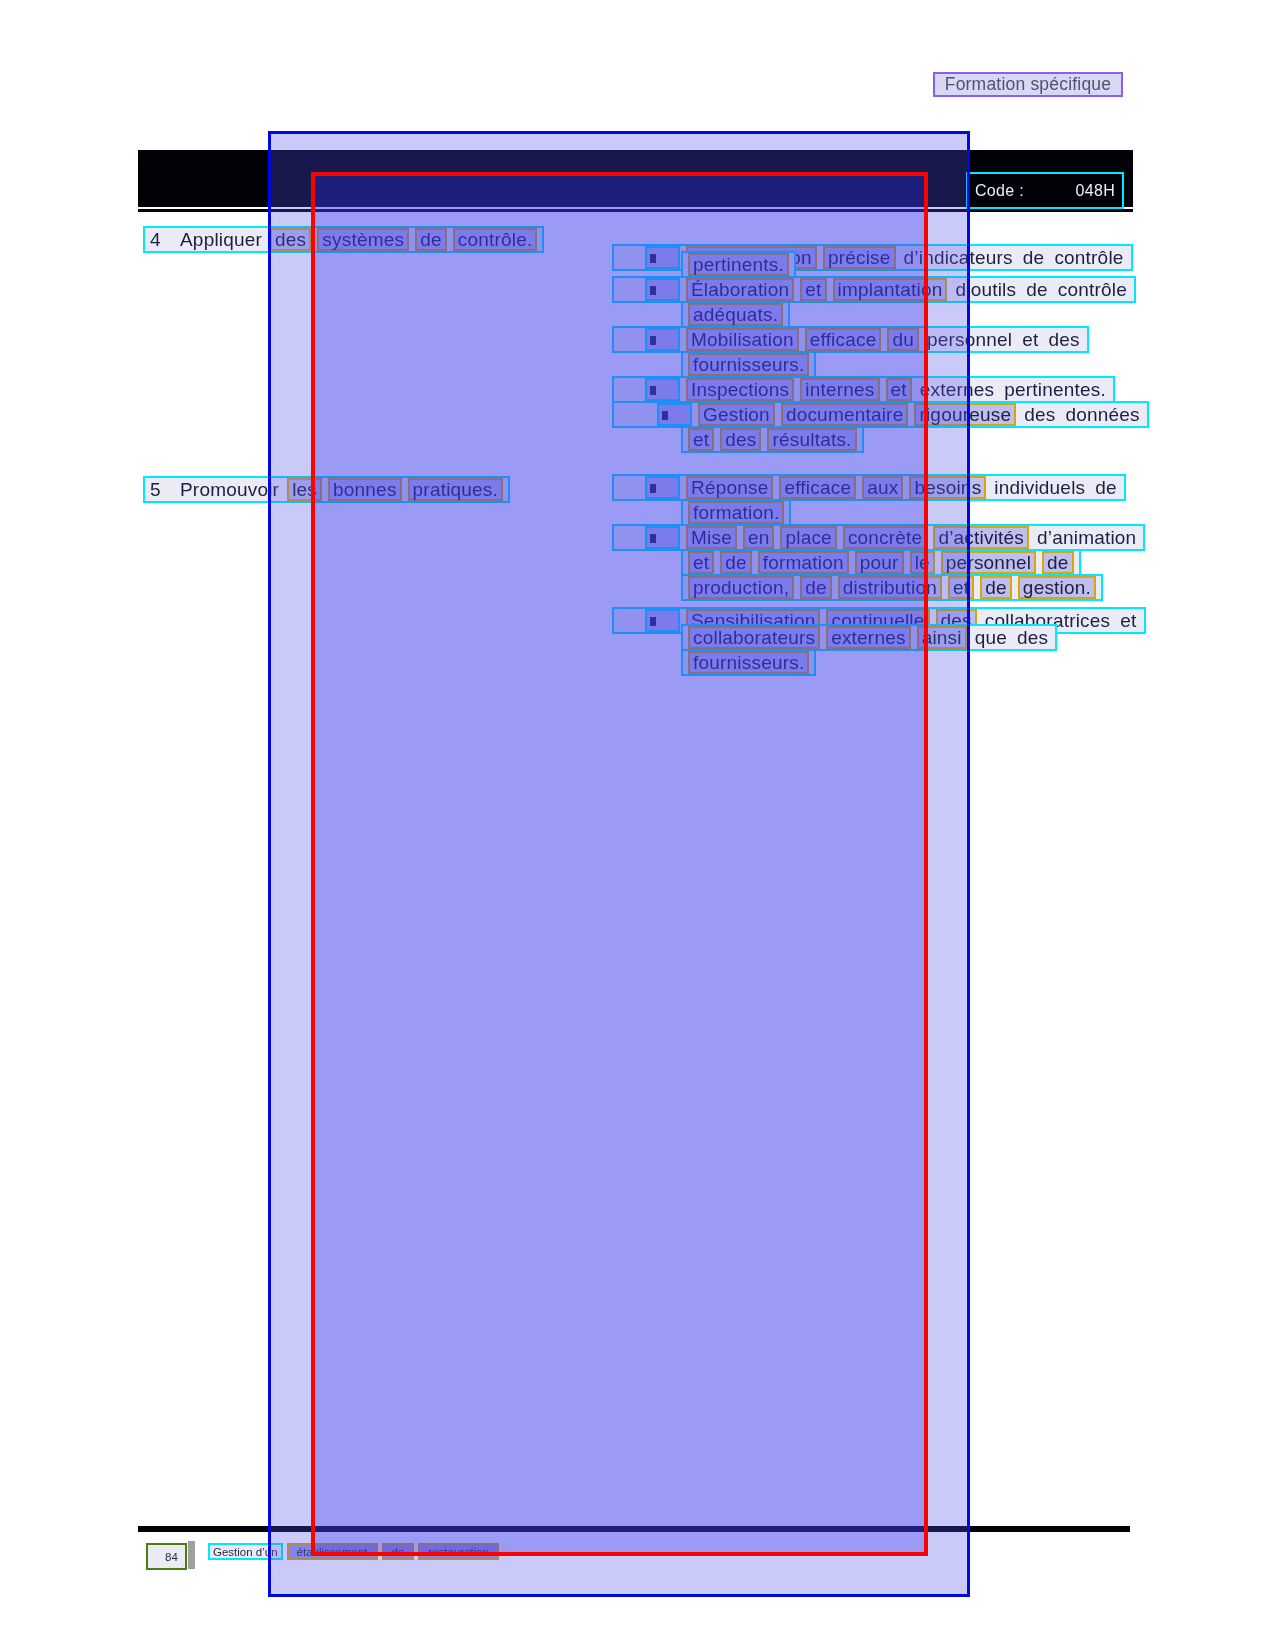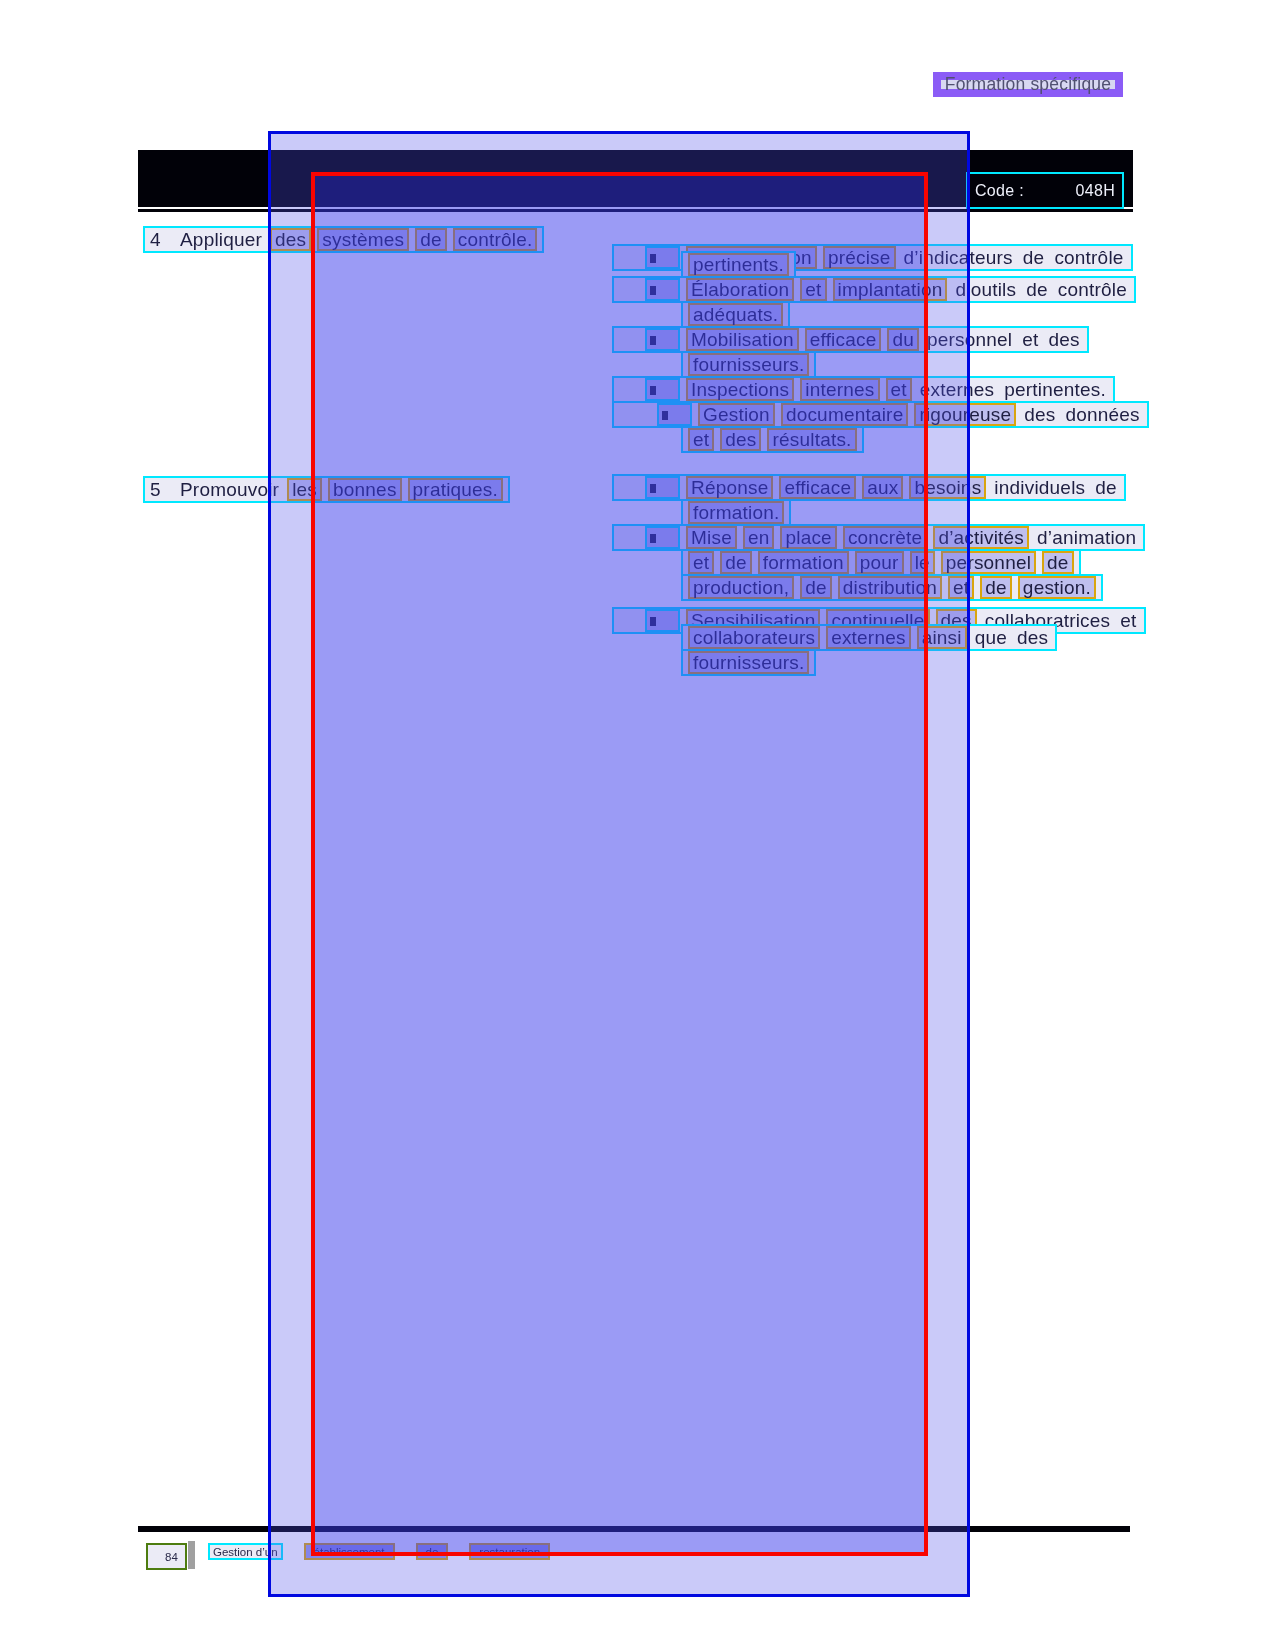--- a/index.html
+++ b/index.html
@@ -3,21 +3,21 @@
 <meta charset="utf-8">
 <style>
   html,body{margin:0;padding:0;background:#ffffff;}
   .page{
     position:relative;width:1275px;height:1651px;background:#ffffff;
     font-family:"Liberation Sans","DejaVu Sans",sans-serif;overflow:hidden;
   }
   
   .formation-box{
     position:absolute;left:933px;top:72px;width:190px;height:25px;
-    border:8px solid #8b5cf6;background:#d8d8f2;color:#515172;
+    border:2px solid #8b5cf6;background:#d8d8f2;color:#515172;
     font-size:17.5px;letter-spacing:.2px;display:flex;align-items:center;
     justify-content:center;box-sizing:border-box;z-index:1;
   }
   .header-bar{position:absolute;left:138px;top:150px;width:995px;height:57px;background:#010108;z-index:1;}
   .header-rule{position:absolute;left:138px;top:209px;width:995px;height:2.5px;background:#010108;z-index:1;}
   .code-box{
     position:absolute;left:966px;top:172px;width:158px;height:37px;
     border:2px solid #00e8ff;box-sizing:border-box;z-index:2;
     display:flex;align-items:center;justify-content:space-between;
     padding:0 7px;color:#eef0fa;font-size:16px;letter-spacing:.3px;
@@ -42,21 +42,21 @@
   
   .footer-rule{position:absolute;left:138px;top:1526px;width:992px;height:5.5px;background:#010108;z-index:1;}
   .f-page{
     position:absolute;left:146px;top:1543px;width:41px;height:27px;
     border:2px solid #4d7c0f;background:#ebebf6;box-sizing:border-box;
     font-size:11.5px;color:#2a2a4a;display:flex;align-items:center;padding-left:17px;z-index:1;
   }
   .f-divider{position:absolute;left:188px;top:1541px;width:7px;height:28px;background:#a0a0a0;z-index:1;}
   .f-title{
     position:absolute;left:208px;top:1543px;height:17px;display:inline-flex;
-    align-items:center;gap:21px;font-size:11.5px;color:#2a2a4a;z-index:1;white-space:nowrap;
+    align-items:center;gap:4px;font-size:11.5px;color:#2a2a4a;z-index:1;white-space:nowrap;
   }
   .f-seg{border:2px solid #00e8ff;background:#ebebf6;padding:0 3px;height:13px;display:flex;align-items:center;box-sizing:content-box;}
   .f-word{border:2px solid #d9a50f;background:#9b9bea;padding:0 8px;height:13px;display:flex;align-items:center;box-sizing:content-box;}
   
   .overlay-outer{
     position:absolute;left:268px;top:131px;width:702px;height:1466px;
     background:rgba(80,80,235,.30);border:3px solid #0008e0;
     box-sizing:border-box;z-index:5;pointer-events:none;
   }
   .overlay-red{

